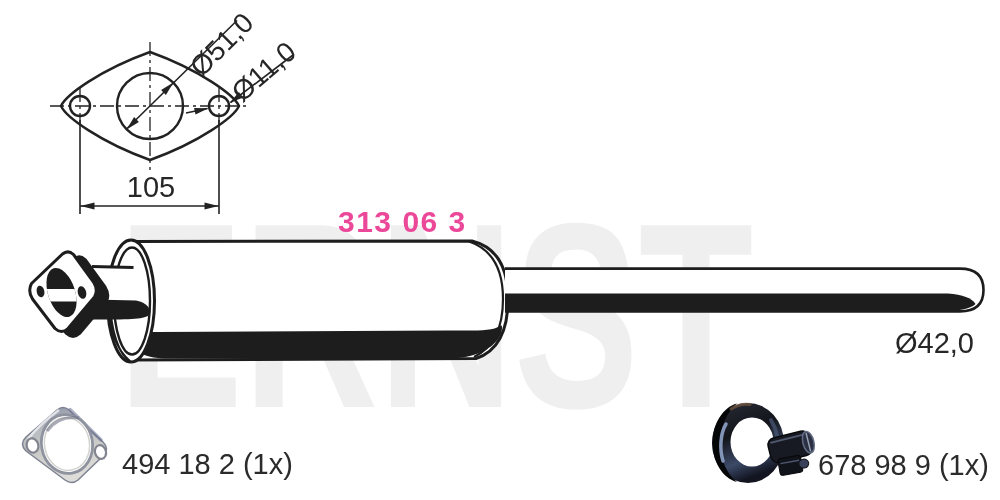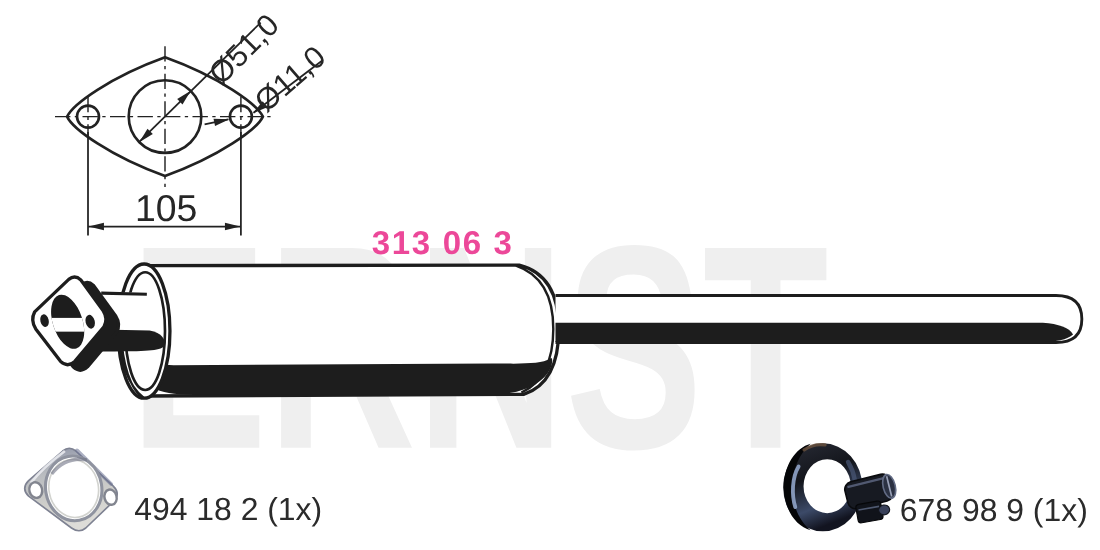--- a/index.html
+++ b/index.html
@@ -2,21 +2,21 @@
 <html><head>
 <meta charset="utf-8">
 <style>
   html,body{margin:0;padding:0;background:#fff;}
   .stage{position:relative;width:1000px;height:500px;background:#ffffff;overflow:hidden;
          font-family:"Liberation Sans", sans-serif;}
   .watermark{position:absolute;left:118px;top:184px;font-size:264px;font-weight:bold;
              line-height:1;color:#efefef;letter-spacing:0;white-space:nowrap;
              transform:scaleX(0.71);transform-origin:left top;user-select:none;z-index:1;}
   svg.art{position:absolute;left:0;top:0;z-index:2;}
-  .dim{position:absolute;color:#262626;font-size:34px;white-space:pre;z-index:3;}
+  .dim{position:absolute;color:#262626;font-size:29px;white-space:pre;z-index:3;}
   .dim.rot45{transform:translate(-50%,-50%) rotate(-45deg);}
   .dim.rot41{transform:translate(-50%,-50%) rotate(-41deg);}
   .dim.ctr{transform:translateX(-50%);}
   .part-number{position:absolute;color:#ec4899;font-size:30px;font-weight:bold;
                letter-spacing:1.5px;white-space:pre;z-index:3;}
   .lbl{position:absolute;color:#2b2b2b;font-size:29px;white-space:pre;z-index:3;}
 </style>
 </head>
 <body>
 
@@ -128,16 +128,17 @@
         <path d="M 781,462 L 800,462" stroke="#4e586f" stroke-width="1.5" fill="none"></path>
         <ellipse cx="804" cy="466" rx="5" ry="4.5" fill="#39415a" stroke="#12151c" stroke-width="1"></ellipse>
       </g>
     </g>
   </svg>
 
   <div class="dim rot45" style="left:222px;top:45px;font-size:28px;">Ø51,0</div>
   <div class="dim rot41" style="left:264px;top:72px;font-size:28px;">Ø11,0</div>
   <div class="dim ctr" style="left:151px;top:171px;">105</div>
   <div class="part-number" style="left:338px;top:205px;">313 06 3</div>
+  <div class="dim" style="left:895px;top:327px;">Ø42,0</div>
   <div class="lbl" style="left:122px;top:448px;">494 18 2 (1x)</div>
   <div class="lbl" style="left:818px;top:449px;">678 98 9 (1x)</div>
 
 </div>
 
 </body></html>

